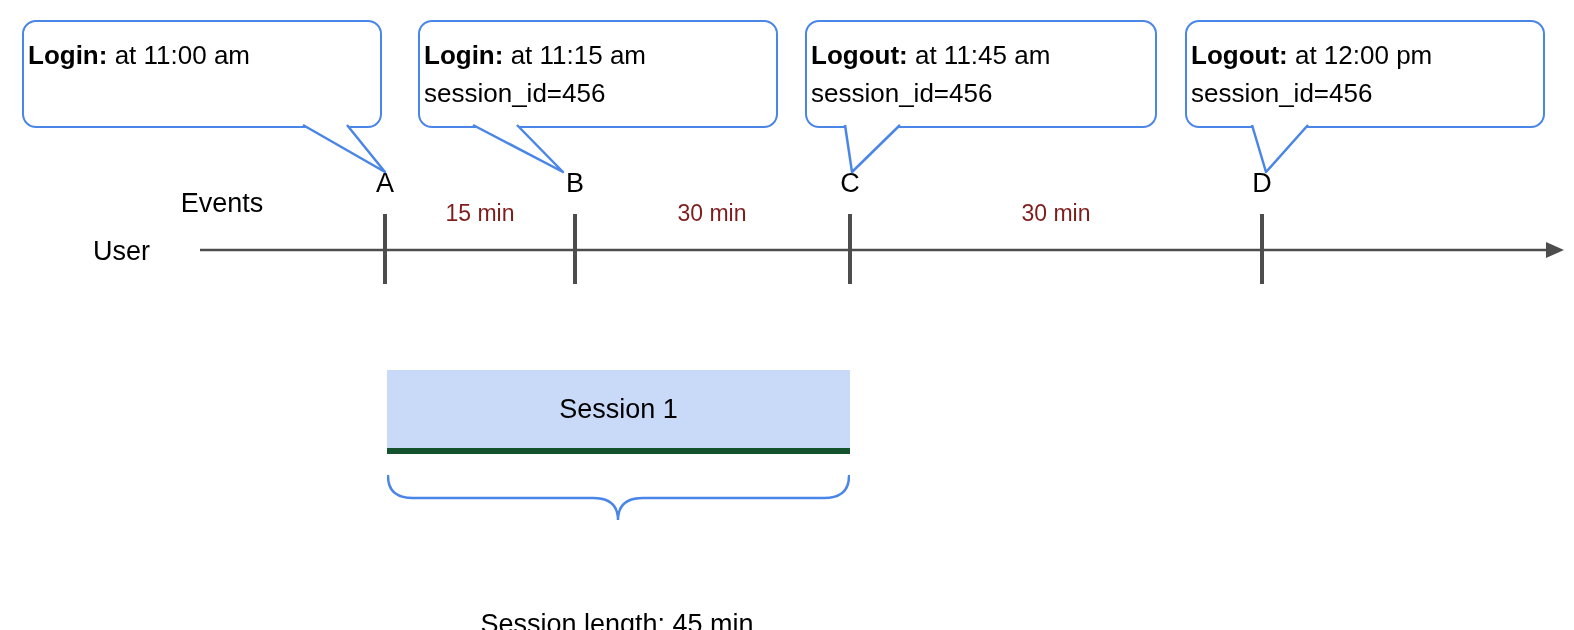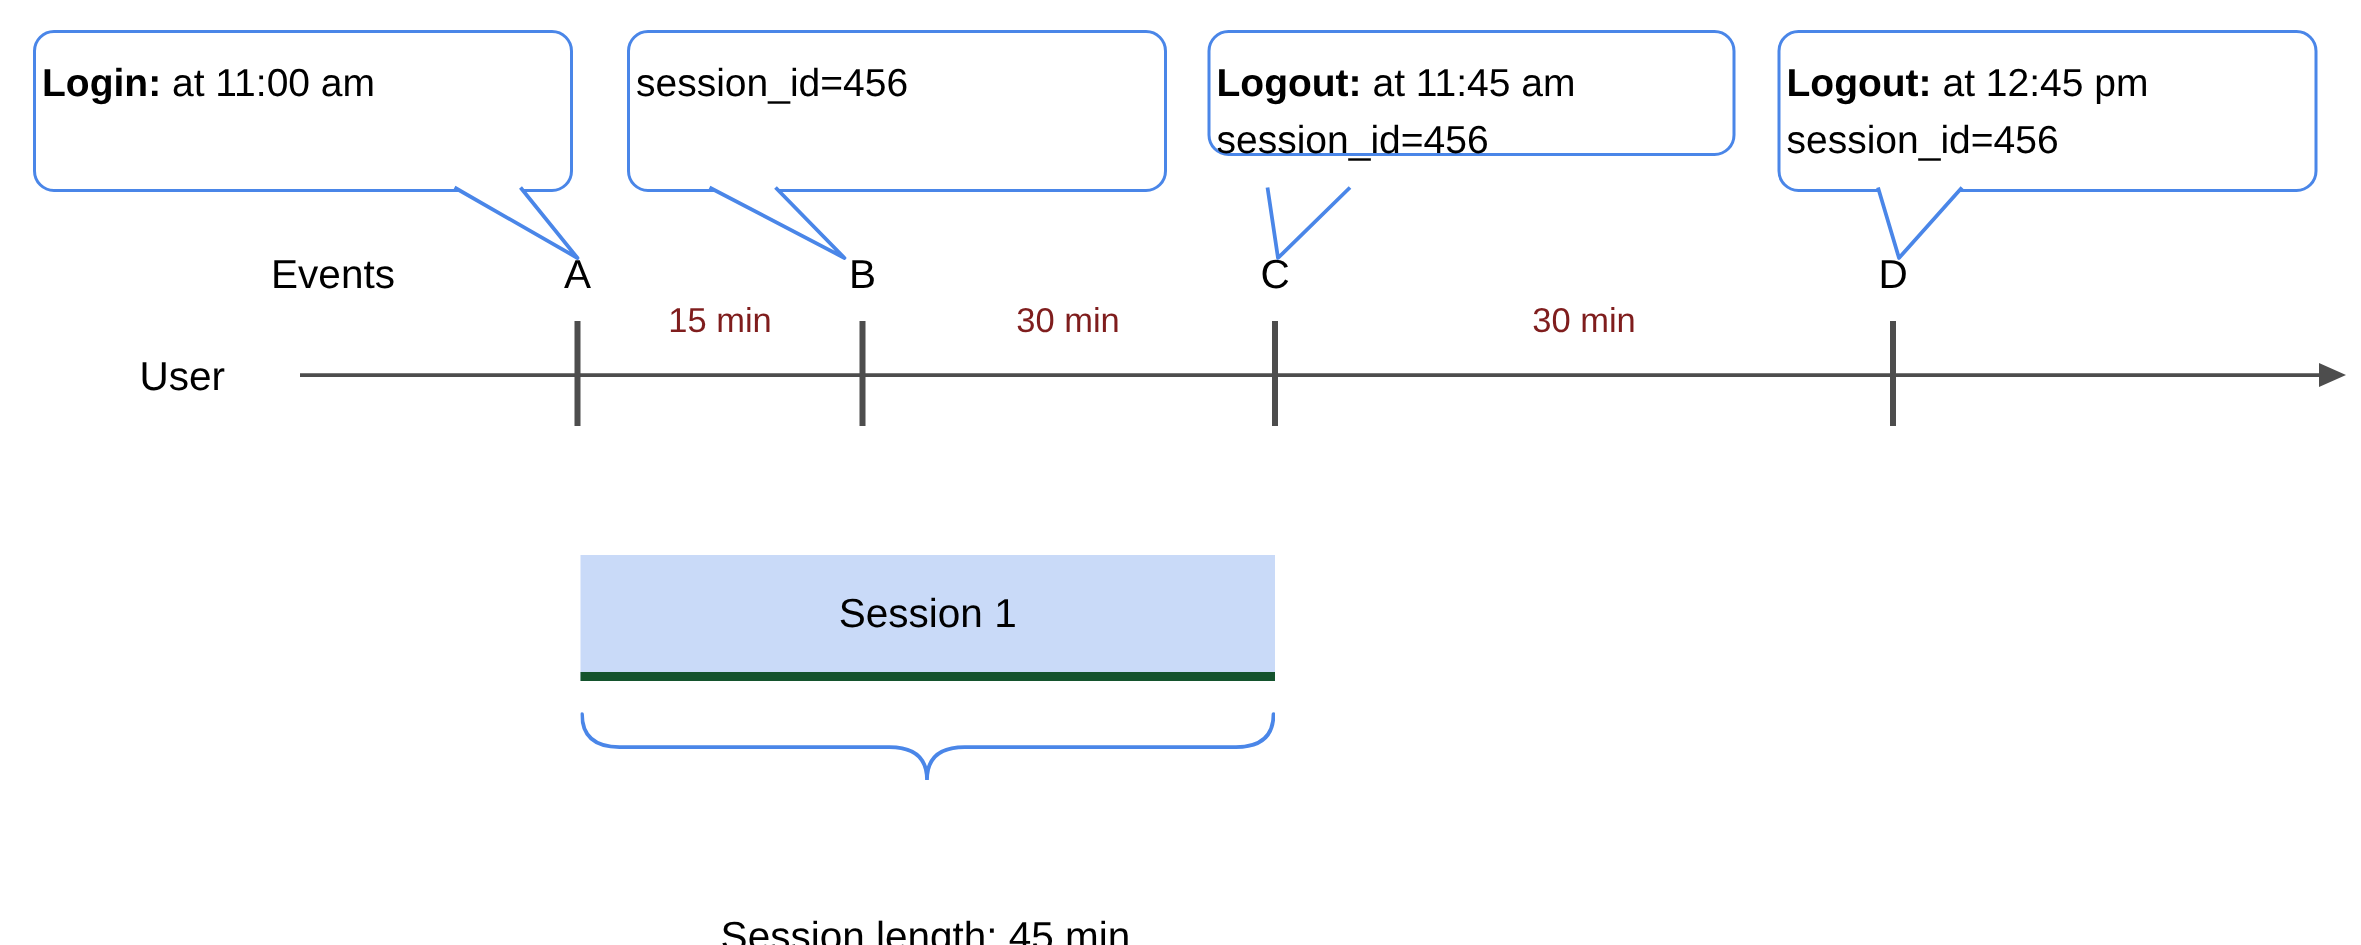--- a/index.html
+++ b/index.html
@@ -20,21 +20,21 @@
     background: #ffffff;
     padding: 14px 20px 0 4px;
     font-size: 26px;
     line-height: 38px;
     z-index: 2;
     white-space: nowrap;
   }
   .callout .bold { font-weight: bold; }
   .tail { position: absolute; z-index: 3; overflow: visible; }
   .plain-label { position: absolute; font-size: 27px; white-space: nowrap; }
-  .centered { transform: translateX(-50%); }
+  .centered { transform: translateX(-50%); margin-top: 20px; }
   .event-letter { position: absolute; font-size: 27px; transform: translateX(-50%); }
   .interval { position: absolute; font-size: 23px; transform: translateX(-50%); color: #7f1d1d; }
   .user-label { position: absolute; font-size: 27px; }
   .tick {
     position: absolute;
     width: 4px;
     height: 70px;
     top: 214px;
     background: #4d4d4d;
     transform: translateX(-50%);
@@ -70,36 +70,37 @@
 <div class="canvas">
 
   <div class="callout" style="left:22px; top:20px; width:360px; height:108px;">
     <div><span class="bold">Login:</span><span> at 11:00 am</span></div>
   </div>
   <svg class="tail" style="left:295px; top:124px;" width="100" height="52">
     <path d="M 8 1 L 90 48 L 52 1" fill="#ffffff" stroke="#4a86e8" stroke-width="2.5" stroke-linejoin="round"></path>
   </svg>
 
   <div class="callout" style="left:418px; top:20px; width:360px; height:108px;">
+    <div><span class="bold">Login:</span><span> at 11:15 am</span></div>
     <div>session_id=456</div>
   </div>
   <svg class="tail" style="left:465px; top:124px;" width="110" height="52">
     <path d="M 8 1 L 98 48 L 52 1" fill="#ffffff" stroke="#4a86e8" stroke-width="2.5" stroke-linejoin="round"></path>
   </svg>
 
-  <div class="callout" style="left:805px; top:20px; width:352px; height:84px;">
+  <div class="callout" style="left:805px; top:20px; width:352px; height:108px;">
     <div><span class="bold">Logout:</span><span> at 11:45 am</span></div>
     <div>session_id=456</div>
   </div>
   <svg class="tail" style="left:830px; top:124px;" width="90" height="52">
     <path d="M 15 1 L 22 48 L 70 1" fill="#ffffff" stroke="#4a86e8" stroke-width="2.5" stroke-linejoin="round"></path>
   </svg>
 
   <div class="callout" style="left:1185px; top:20px; width:360px; height:108px;">
-    <div><span class="bold">Logout:</span><span> at 12:45 pm</span></div>
+    <div><span class="bold">Logout:</span><span> at 12:00 pm</span></div>
     <div>session_id=456</div>
   </div>
   <svg class="tail" style="left:1240px; top:124px;" width="90" height="52">
     <path d="M 12 1 L 26 48 L 68 1" fill="#ffffff" stroke="#4a86e8" stroke-width="2.5" stroke-linejoin="round"></path>
   </svg>
 
   <div class="plain-label centered" style="left:222px; top:168px;">Events</div>
   <div class="event-letter" style="left:385px; top:168px;">A</div>
   <div class="event-letter" style="left:575px; top:168px;">B</div>
   <div class="event-letter" style="left:850px; top:168px;">C</div>

